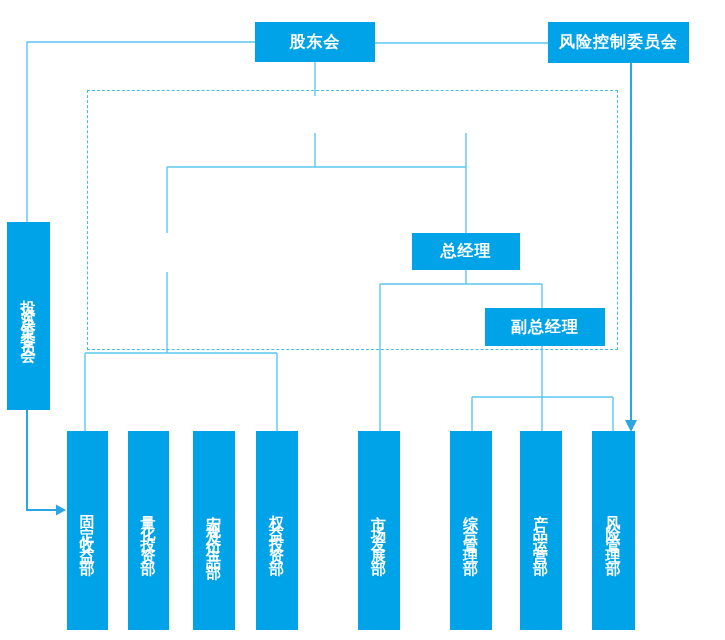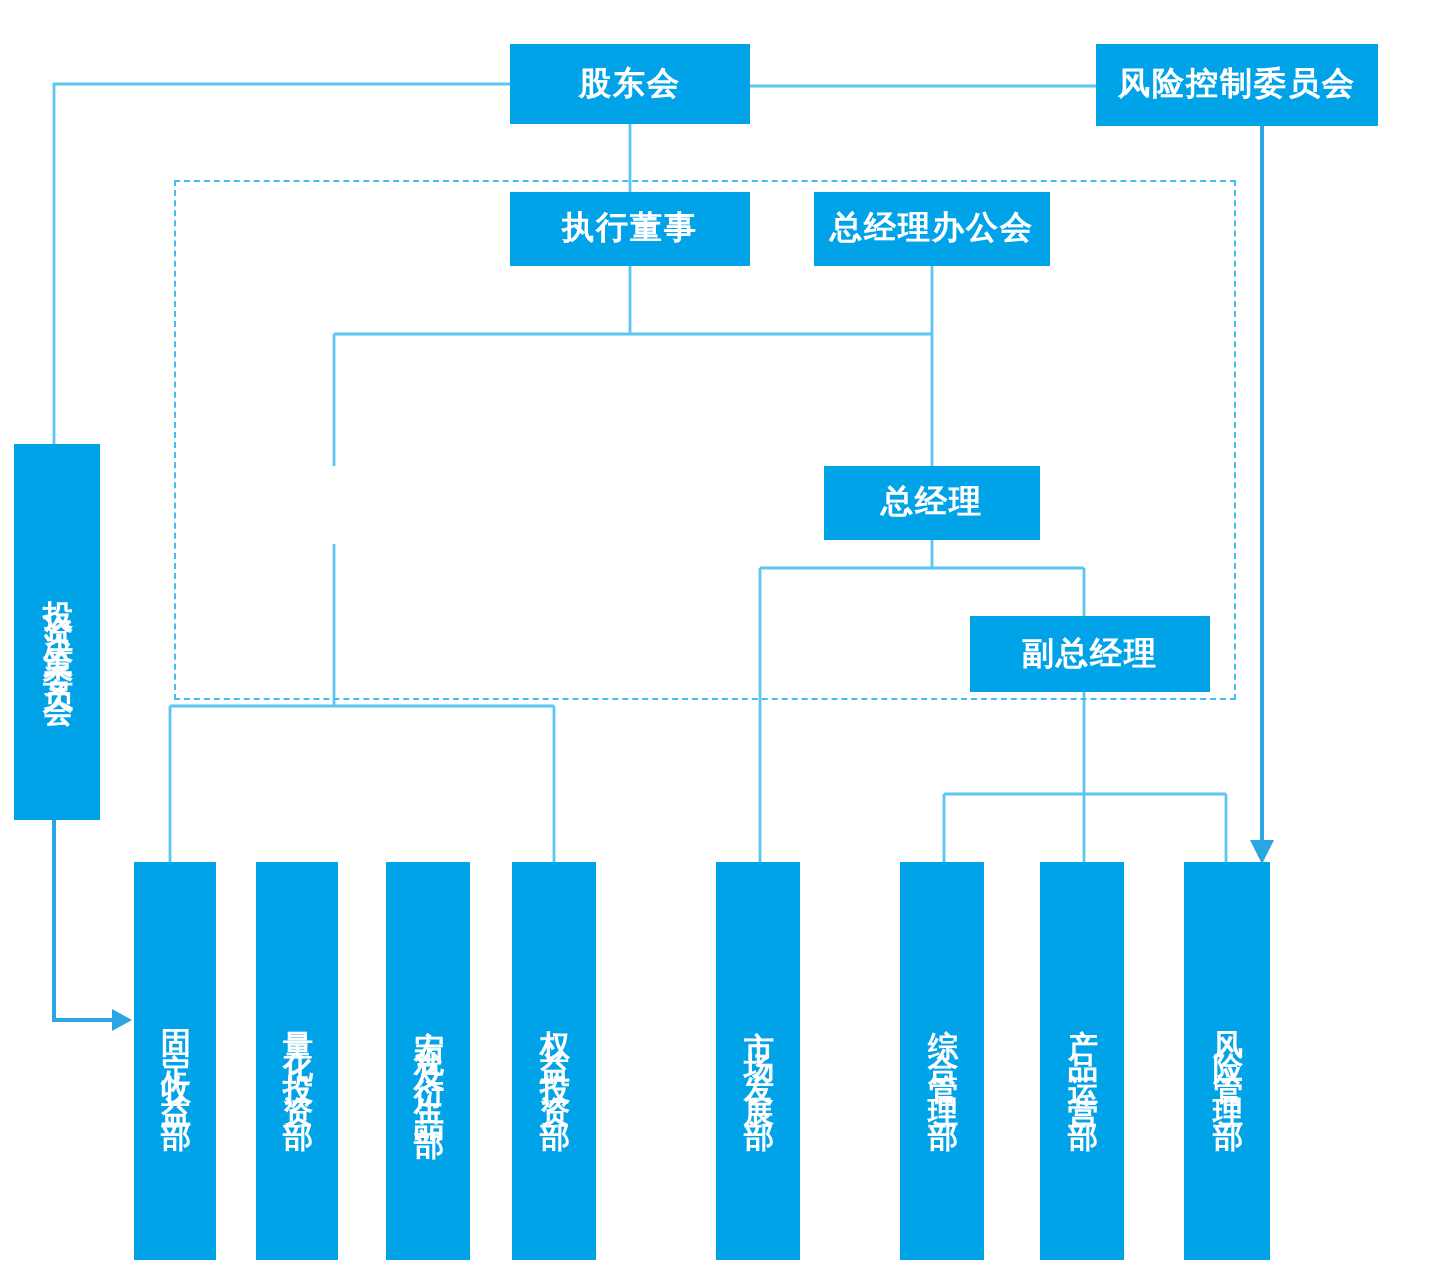--- a/index.html
+++ b/index.html
@@ -112,27 +112,21 @@
   <div class="dashed-zone"></div>
 
   <div class="node h-node pos-shareholders">
     <span>股东会</span>
   </div>
 
   <div class="node h-node pos-risk-control">
     <span>风险控制委员会</span>
   </div>
 
-  <div class="node h-node pos-exec-director">
-    <span>执行董事</span>
-  </div>
 
-  <div class="node h-node pos-gm-office">
-    <span>总经理办公会</span>
-  </div>
 
 
   <div class="node h-node pos-gm">
     <span>总经理</span>
   </div>
 
   <div class="node h-node pos-deputy-gm">
     <span>副总经理</span>
   </div>
 

